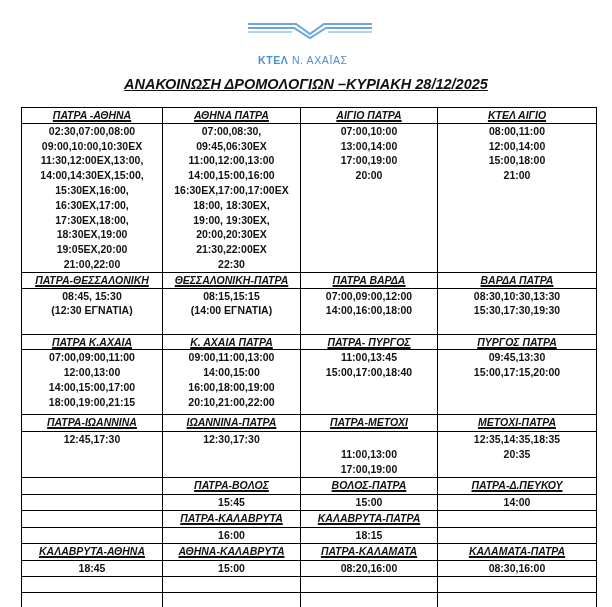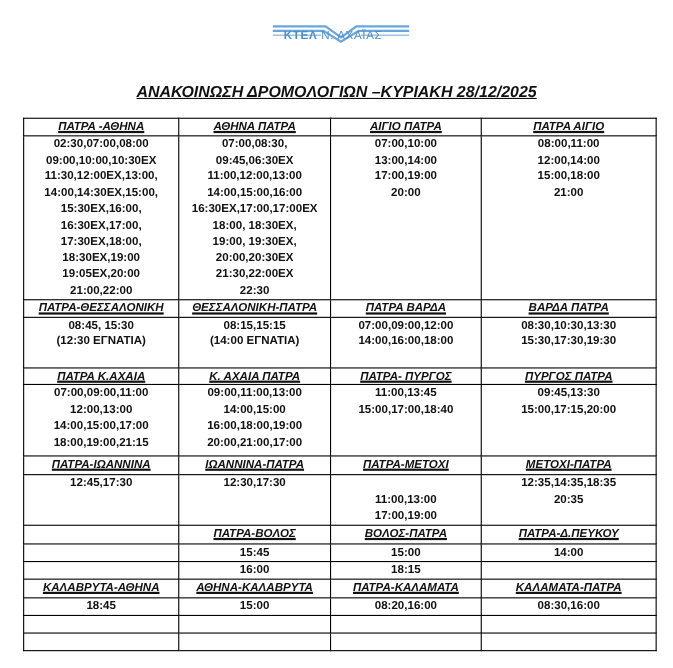--- a/index.html
+++ b/index.html
@@ -1,19 +1,19 @@
 <!DOCTYPE html>
 <html><head>
 <meta charset="utf-8">
 <style>
   html, body { margin:0; padding:0; background:#ffffff; }
   body { width:612px; height:607px; position:relative; overflow:hidden; font-family:"Liberation Sans", sans-serif; }
   .logo { position:absolute; left:246px; top:18px; width:128px; height:36px; }
   .logo svg { position:absolute; left:0; top:0; }
-  .logo-text { position:absolute; left:12px; top:8px; font-size:10.5px; color:#4a90d0; letter-spacing:0.6px; white-space:nowrap; }
+  .logo-text { position:absolute; left:12px; top:36px; font-size:10.5px; color:#4a90d0; letter-spacing:0.6px; white-space:nowrap; }
   .logo-text b { font-weight:bold; }
   .title { position:absolute; left:0; width:612px; top:76px; text-align:center; font-size:14.5px; font-weight:bold; font-style:italic; text-decoration:underline; color:#111; }
   table.sched { position:absolute; left:21px; top:107px; border-collapse:collapse; table-layout:fixed; width:575px; }
   table.sched td { border:1.5px solid #000; padding:0; text-align:center; vertical-align:top; font-size:10.5px; font-weight:bold; color:#111; line-height:14.8px; overflow:hidden; }
   td.hdr { color:#e8141b; font-style:italic; text-decoration:underline; text-decoration-thickness:2px; font-weight:bold; height:14px; }
   .line { display:block; white-space:nowrap; }
   col.c1 { width:141px; } col.c2 { width:138px; } col.c3 { width:137px; } col.c4 { width:159px; }
 </style>
 </head>
 <body>
@@ -35,21 +35,21 @@
       <col class="c1">
       <col class="c2">
       <col class="c3">
       <col class="c4">
     </colgroup>
   <tbody id="sched-body">
       <tr>
         <td class="hdr" style="height: 14px;">ΠΑΤΡΑ -ΑΘΗΝΑ</td>
         <td class="hdr" style="height: 14px;">ΑΘΗΝΑ ΠΑΤΡΑ</td>
         <td class="hdr" style="height: 14px;">ΑΙΓΙΟ ΠΑΤΡΑ</td>
-        <td class="hdr" style="height: 14px;">ΠΑΤΡΑ ΑΙΓΙΟ</td>
+        <td class="hdr" style="height: 14px;">ΚΤΕΛ ΑΙΓΙΟ</td>
       </tr>
       <tr>
         <td style="height: 148px;">
           <span class="line">02:30,07:00,08:00</span>
           <span class="line">09:00,10:00,10:30ΕΧ</span>
           <span class="line">11:30,12:00ΕΧ,13:00,</span>
           <span class="line">14:00,14:30ΕΧ,15:00,</span>
           <span class="line">15:30ΕΧ,16:00,</span>
           <span class="line">16:30ΕΧ,17:00,</span>
           <span class="line">17:30ΕΧ,18:00,</span>
@@ -116,21 +116,21 @@
         <td style="height: 64px;">
           <span class="line">07:00,09:00,11:00</span>
           <span class="line">12:00,13:00</span>
           <span class="line">14:00,15:00,17:00</span>
           <span class="line">18:00,19:00,21:15</span>
         </td>
         <td style="height: 64px;">
           <span class="line">09:00,11:00,13:00</span>
           <span class="line">14:00,15:00</span>
           <span class="line">16:00,18:00,19:00</span>
-          <span class="line">20:00,21:00,17:00</span>
+          <span class="line">20:10,21:00,22:00</span>
         </td>
         <td style="height: 64px;">
           <span class="line">11:00,13:45</span>
           <span class="line">15:00,17:00,18:40</span>
         </td>
         <td style="height: 64px;">
           <span class="line">09:45,13:30</span>
           <span class="line">15:00,17:15,20:00</span>
         </td>
       </tr>
@@ -171,20 +171,26 @@
           <span class="line">15:45</span>
         </td>
         <td style="height: 15px;">
           <span class="line">15:00</span>
         </td>
         <td style="height: 15px;">
           <span class="line">14:00</span>
         </td>
       </tr>
       <tr>
+        <td class="hdr" style="height: 16px;"></td>
+        <td class="hdr" style="height: 16px;">ΠΑΤΡΑ-ΚΑΛΑΒΡΥΤΑ</td>
+        <td class="hdr" style="height: 16px;">ΚΑΛΑΒΡΥΤΑ-ΠΑΤΡΑ</td>
+        <td class="hdr" style="height: 16px;"></td>
+      </tr>
+      <tr>
         <td style="height: 15px;">
           <span class="line" style="height: 14.8px;"></span>
         </td>
         <td style="height: 15px;">
           <span class="line">16:00</span>
         </td>
         <td style="height: 15px;">
           <span class="line">18:15</span>
         </td>
         <td style="height: 15px;">

